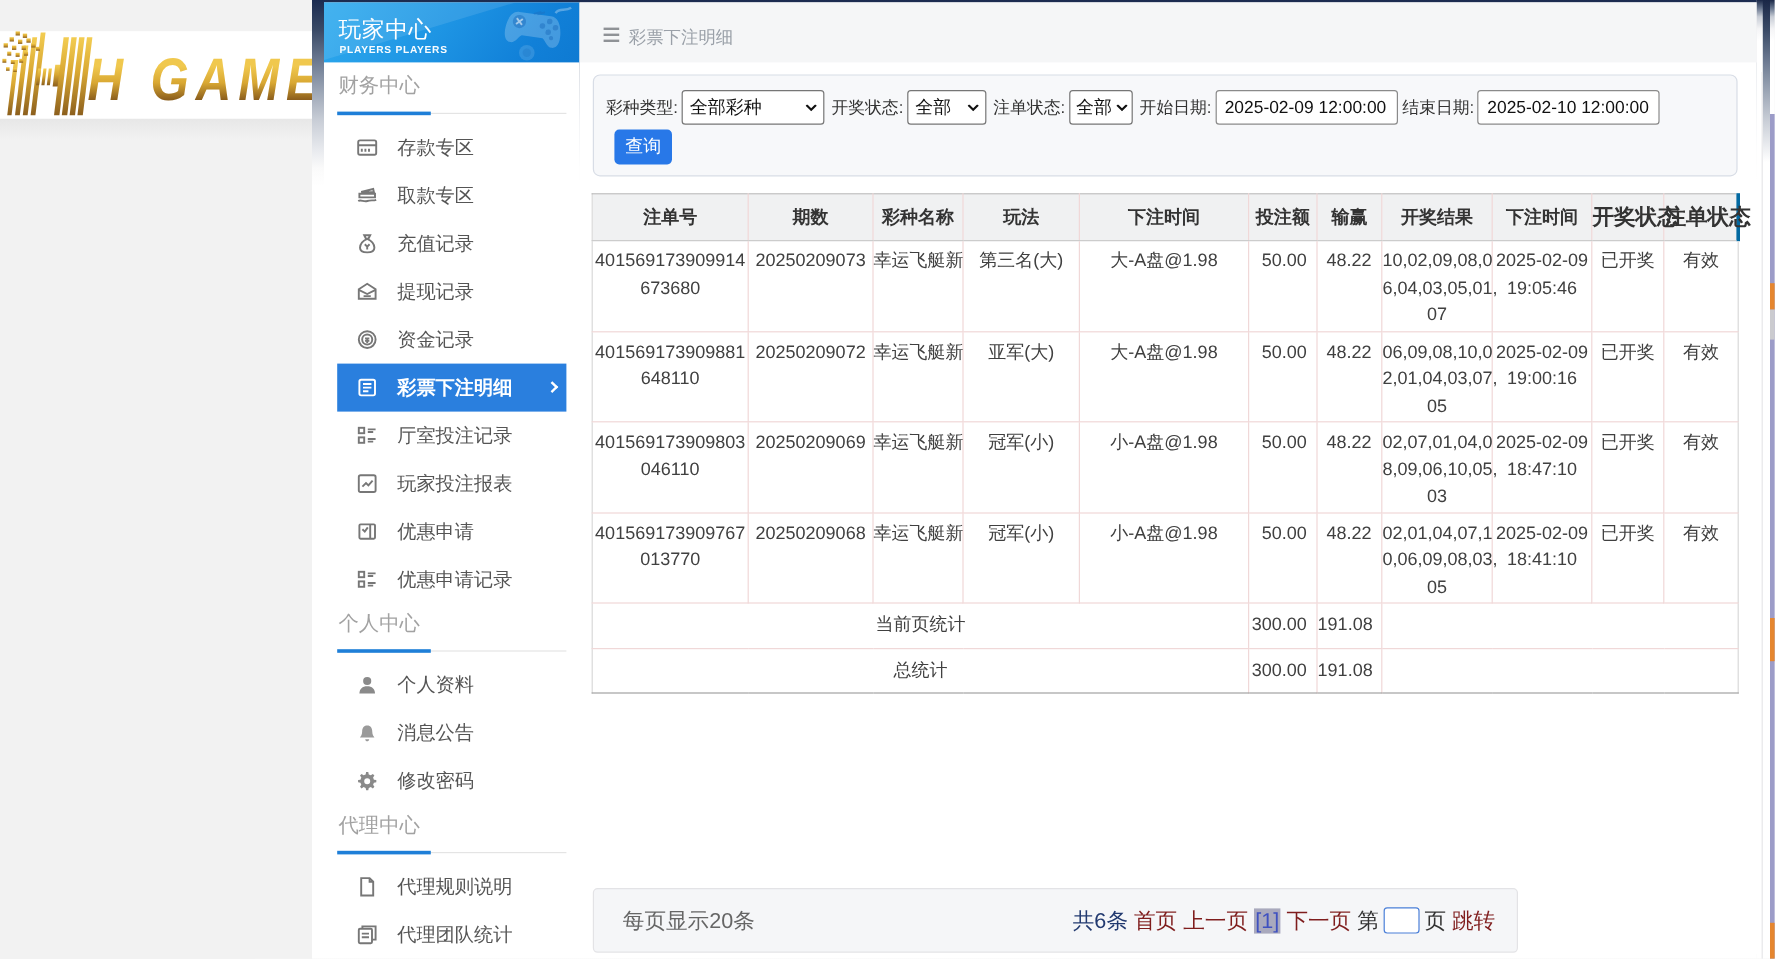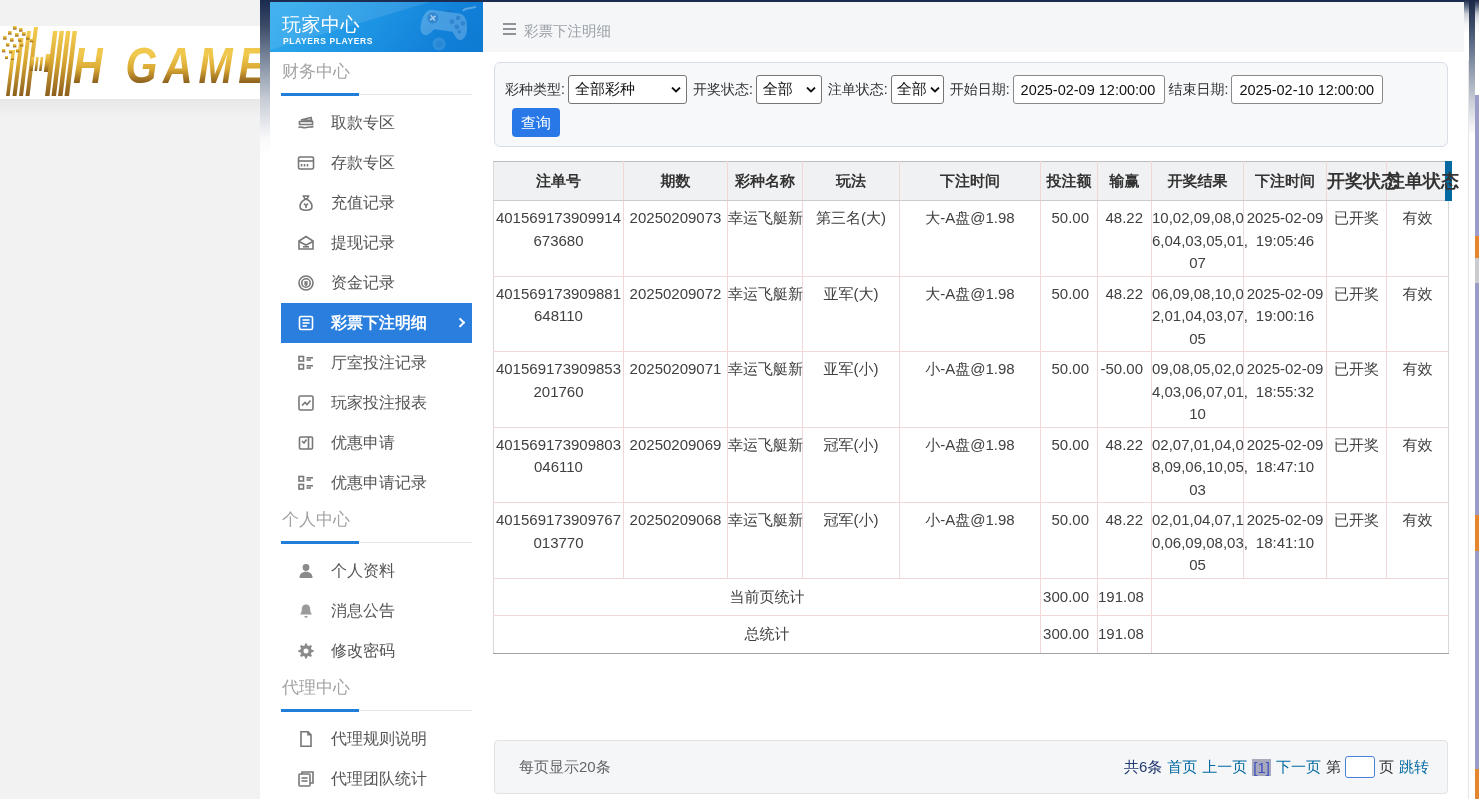--- a/index.html
+++ b/index.html
@@ -71,29 +71,29 @@
 table.grid td.nw { white-space:nowrap; padding-left:0; padding-right:0; }
 table.grid col.c1 { width:130px; } table.grid col.c2 { width:104px; }
 table.grid col.c3 { width:75px; } table.grid col.c4 { width:97px; }
 table.grid col.c5 { width:141px; } table.grid col.c6 { width:57px; }
 table.grid col.c7 { width:54px; } table.grid col.c8 { width:92px; }
 table.grid col.c9 { width:83px; } table.grid col.c10 { width:60px; }
 table.grid col.c11 { width:62px; }
 table.grid td.lb { border-left:1px solid #d9d9d9; }
 table.grid td.rb { border-right:1px solid #d9d9d9; }
 table.grid th:first-child { border-left:1px solid #d9d9d9; }
-table.grid th:last-child { border-right:7px solid #0369a1; }
+table.grid th:last-child { border-right:3px solid #0369a1; }
 table.grid tr.s:last-child td { border-bottom:1px solid #a3a3a3; }
 
-.pagebar { position:absolute; left:11px; top:738px; width:954px; height:54px; background:#f5f6f8;
-  border:1px solid #e3e3e6; border-radius:4px; display:flex; align-items:center; font-size:15px; }
+.pagebar { position:absolute; left:11px; top:738px; width:771px; height:54px; background:#f5f6f8;
+  border:1px solid #e3e3e6; border-radius:4px; display:flex; align-items:center; font-size:18px; }
 .pagebar .left { margin-left:24px; color:#666; }
 .pagebar .right { margin-left:auto; margin-right:18px; display:flex; align-items:center; }
 .pg-total { color:#223a70; margin-right:5px; }
-.pg-lnk { color:#0369a1; margin-right:5px; }
+.pg-lnk { color:#7f1d1d; margin-right:5px; }
 .pg-cur { background:#a9a9bd; color:#3f51c0; padding:0 1px; margin-right:5px; }
 .pg-txt { color:#333; }
 .pg-inp { width:30px; height:22px; border:1px solid #4a7fd8; border-radius:3px; background:#fff; margin:0 4px; }
 
 
 .right-strip { position:absolute; left:1464px; top:0; width:15px; height:799px;
   background:linear-gradient(to bottom,#1a2747 0px,#6a7890 7px,#c8cdd6 14px,#f4f4f6 24px,#ffffff 34px); }
 .right-band { position:absolute; left:1469px; top:0; width:6px; height:140px;
   background:linear-gradient(to bottom,#1a2747 0px,#3a4a66 25px,#6a7890 50px,#9aa4b4 75px,#c8cdd6 100px,rgba(255,255,255,0) 135px); }
 .scroll-line { position:absolute; left:1475px; top:95px; width:4px; height:704px; background:#9c9cc8; }
@@ -187,38 +187,38 @@
   </div>
   <div style="height:5px"></div>
   <div class="sec-title">财务中心</div>
   <div style="height:6px"></div>
   <div class="divider"></div>
   <div style="height:7px"></div>
   <div class="menu">
     <div class="mi">
         <span class="ic">
           <svg width="18" height="18" viewBox="0 0 18 18">
-            <path d="M4 6 L14 3.5 L14.6 6.2 Z"></path>
-            <path d="M2.5 7.5 L15.5 7.5 L15.5 10.5 L2.5 10.5 Z"></path>
-            <path d="M1.5 13.5 C4 12 6 14.5 9 13.5 C12 12.5 14 13.5 16.5 12.5"></path>
-          </svg>
-        </span>
-        <span class="tx">取款专区</span>
-      </div>
-    <div class="mi">
-        <span class="ic">
-          <svg width="18" height="18" viewBox="0 0 18 18">
             <rect x="1.5" y="3" width="15" height="12" rx="1.5"></rect>
             <line x1="1.5" y1="7" x2="16.5" y2="7"></line>
             <line x1="4.5" y1="10" x2="4.5" y2="12.5"></line>
             <line x1="7.5" y1="10" x2="7.5" y2="12.5"></line>
             <line x1="10.5" y1="10" x2="10.5" y2="12.5"></line>
           </svg>
         </span>
         <span class="tx">存款专区</span>
+      </div>
+    <div class="mi">
+        <span class="ic">
+          <svg width="18" height="18" viewBox="0 0 18 18">
+            <path d="M4 6 L14 3.5 L14.6 6.2 Z"></path>
+            <path d="M2.5 7.5 L15.5 7.5 L15.5 10.5 L2.5 10.5 Z"></path>
+            <path d="M1.5 13.5 C4 12 6 14.5 9 13.5 C12 12.5 14 13.5 16.5 12.5"></path>
+          </svg>
+        </span>
+        <span class="tx">取款专区</span>
       </div>
     <div class="mi">
         <span class="ic">
           <svg width="18" height="18" viewBox="0 0 18 18">
             <path d="M6.5 2 L11.5 2 L10 5 L8 5 Z"></path>
             <path d="M9 5 C4.5 7 3 10 3 12.5 C3 15.5 5.5 16.3 9 16.3 C12.5 16.3 15 15.5 15 12.5 C15 10 13.5 7 9 5 Z"></path>
             <path d="M7 9.5 L9 11.5 L11 9.5 M9 11.5 L9 14"></path>
           </svg>
         </span>
         <span class="tx">充值记录</span>
@@ -443,33 +443,20 @@
           <td>亚军(大)</td>
           <td>大-A盘@1.98</td>
       <td class="num">50.00</td>
           <td class="num">48.22</td>
           <td class="nw">06,09,08,10,0<br>2,01,04,03,07,<br>05</td>
           <td class="nw">2025-02-09<br>19:00:16</td>
           <td>已开奖</td>
           <td class="rb">有效</td>
     </tr>
     <tr class="r">
-      <td class="lb nw">401569173909853<br>201760</td>
-          <td>20250209071</td>
-          <td class="nw">幸运飞艇新</td>
-          <td>亚军(小)</td>
-          <td>小-A盘@1.98</td>
-      <td class="num">50.00</td>
-          <td class="num">-50.00</td>
-          <td class="nw">09,08,05,02,0<br>4,03,06,07,01,<br>10</td>
-          <td class="nw">2025-02-09<br>18:55:32</td>
-          <td>已开奖</td>
-          <td class="rb">有效</td>
-    </tr>
-    <tr class="r">
       <td class="lb nw">401569173909803<br>046110</td>
           <td>20250209069</td>
           <td class="nw">幸运飞艇新</td>
           <td>冠军(小)</td>
           <td>小-A盘@1.98</td>
       <td class="num">50.00</td>
           <td class="num">48.22</td>
           <td class="nw">02,07,01,04,0<br>8,09,06,10,05,<br>03</td>
           <td class="nw">2025-02-09<br>18:47:10</td>
           <td>已开奖</td>

